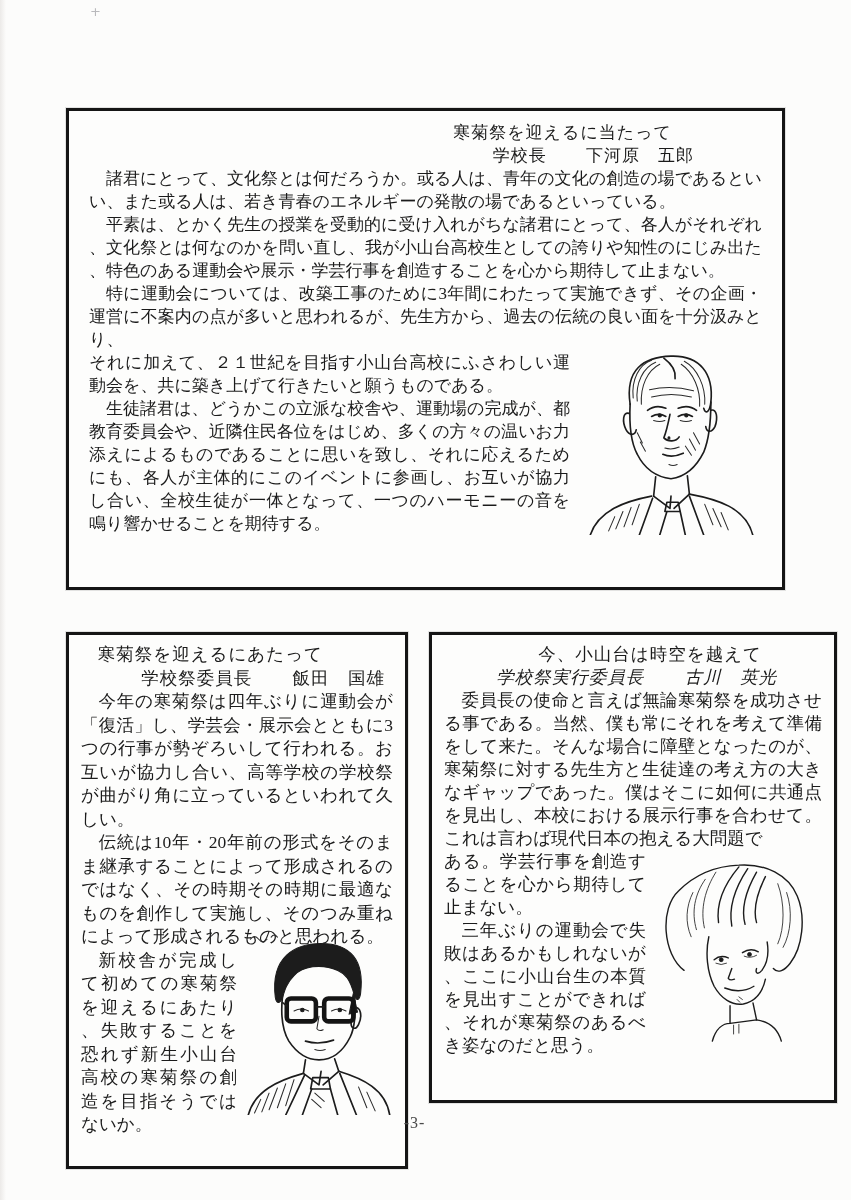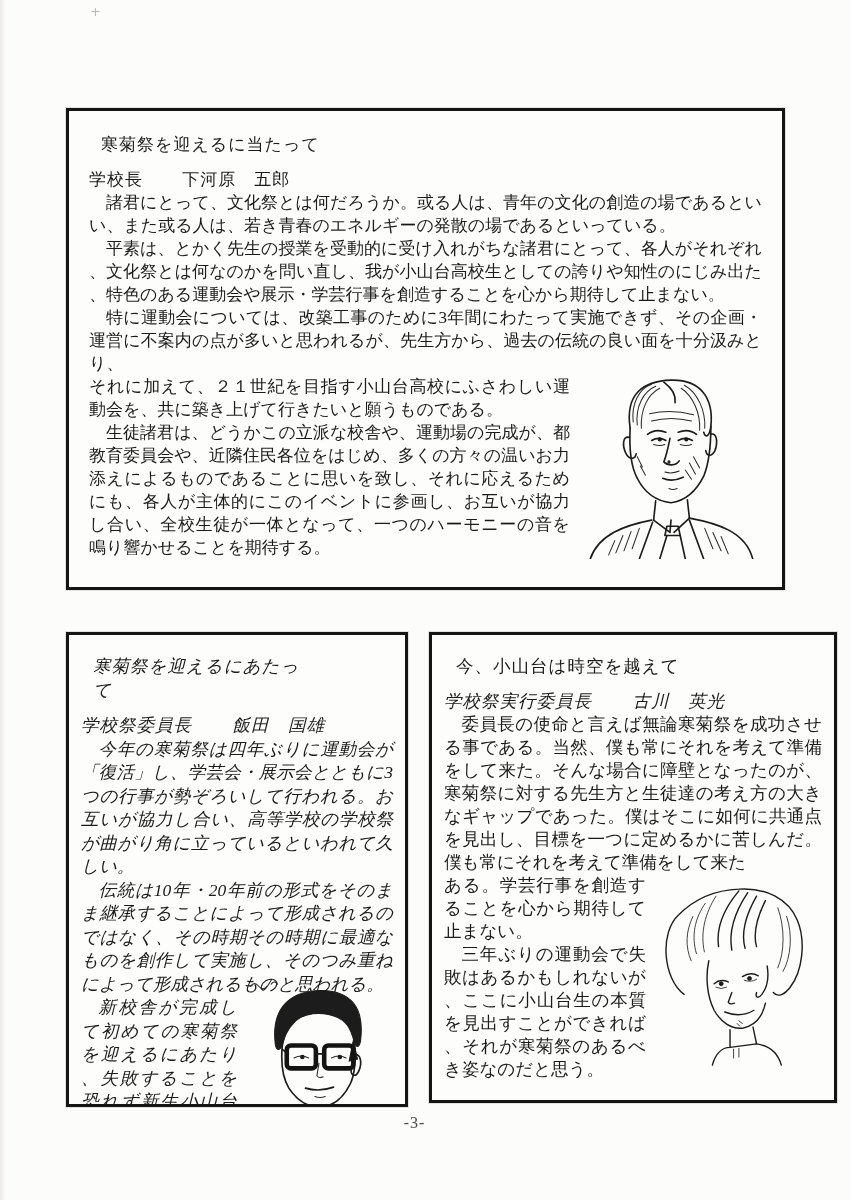--- a/index.html
+++ b/index.html
@@ -17,32 +17,32 @@
     position:absolute;left:90px;top:4px;color:#b9b9bc;
     font-size:13px;font-family:"DejaVu Sans",sans-serif;
   }
   .box{
     position:absolute;border:3px solid #151515;background:#fdfdfc;
     box-sizing:border-box;overflow:hidden;
     box-shadow:0 0 0 1px rgba(40,40,40,0.12);
   }
   .box-top{left:66px;top:108px;width:719px;height:482px;padding:10px 20px;
     font-size:17px;line-height:23px;}
-  .box-left{left:66px;top:632px;width:342px;height:475px;padding:8px 12px;
-    font-size:17.5px;line-height:23.5px;font-style:italic;}
+  .box-left{left:66px;top:632px;width:342px;height:537px;padding:8px 12px;
+    font-size:17.5px;line-height:23.5px;}
   .box-right{left:429px;top:632px;width:408px;height:471px;padding:8px 12px;
     font-size:17.5px;line-height:23px;}
   .article-title{
-    margin:12px;font-size:inherit;font-weight:normal;text-align:left;
+    margin:0;font-size:inherit;font-weight:normal;text-align:right;
     letter-spacing:1px;
   }
   .box-top  .article-title{padding-right:90px;}
   .box-left .article-title{padding-right:70px;}
   .box-right .article-title{padding-right:60px;}
-  .byline{text-align:left;letter-spacing:1px;}
+  .byline{text-align:right;letter-spacing:1px;}
   .box-top  .byline{padding-right:68px;}
   .box-left .byline{padding-right:8px;}
   .box-right .byline{padding-right:45px;font-style:italic;}
   .byline .author-name{margin-left:2em;}
   .box p{
     margin:0;text-indent:1em;text-align:justify;
     word-break:break-all;line-break:anywhere;
   }
   .box p.cont{text-indent:0;}
   .float-portrait{float:right;position:relative;}
@@ -181,21 +181,21 @@
 
   <p>新校舎が完成して初めての寒菊祭を迎えるにあたり、失敗することを恐れず新生小山台高校の寒菊祭の創造を目指そうではないか。</p>
 </section>
 
 <section class="box box-right">
   <h2 class="article-title">今、小山台は時空を越えて</h2>
   <div class="byline">
     <span class="author-role">学校祭実行委員長</span>
     <span class="author-name">古川　英光</span>
   </div>
-  <p>委員長の使命と言えば無論寒菊祭を成功させる事である。当然、僕も常にそれを考えて準備をして来た。そんな場合に障壁となったのが、寒菊祭に対する先生方と生徒達の考え方の大きなギャップであった。僕はそこに如何に共通点を見出し、目標を一つに定めるかに苦しんだ。僕も常にそれを考えて準備をして来た</p>
+  <p>委員長の使命と言えば無論寒菊祭を成功させる事である。当然、僕も常にそれを考えて準備をして来た。そんな場合に障壁となったのが、寒菊祭に対する先生方と生徒達の考え方の大きなギャップであった。僕はそこに如何に共通点を見出し、本校における展示行事を合わせて。これは言わば現代日本の抱える大問題で</p>
 
   <div class="float-portrait portrait-furukawa">
     <svg viewBox="0 0 190 210">
 
       <path class="sketch" d="M34,128 C10,110 6,58 28,38 C46,20 70,10 96,9 C126,7 152,20 162,44 C172,68 168,102 154,120 C148,128 140,132 135,126"></path>
 
       <path class="sketch" d="M96,11 C80,30 70,52 73,74"></path>
       <path class="sketch" d="M106,13 C92,34 84,56 88,78"></path>
       <path class="sketch" d="M116,17 C104,38 98,58 103,76"></path>
       <path class="sketch" d="M126,22 C116,42 112,60 116,74"></path>

